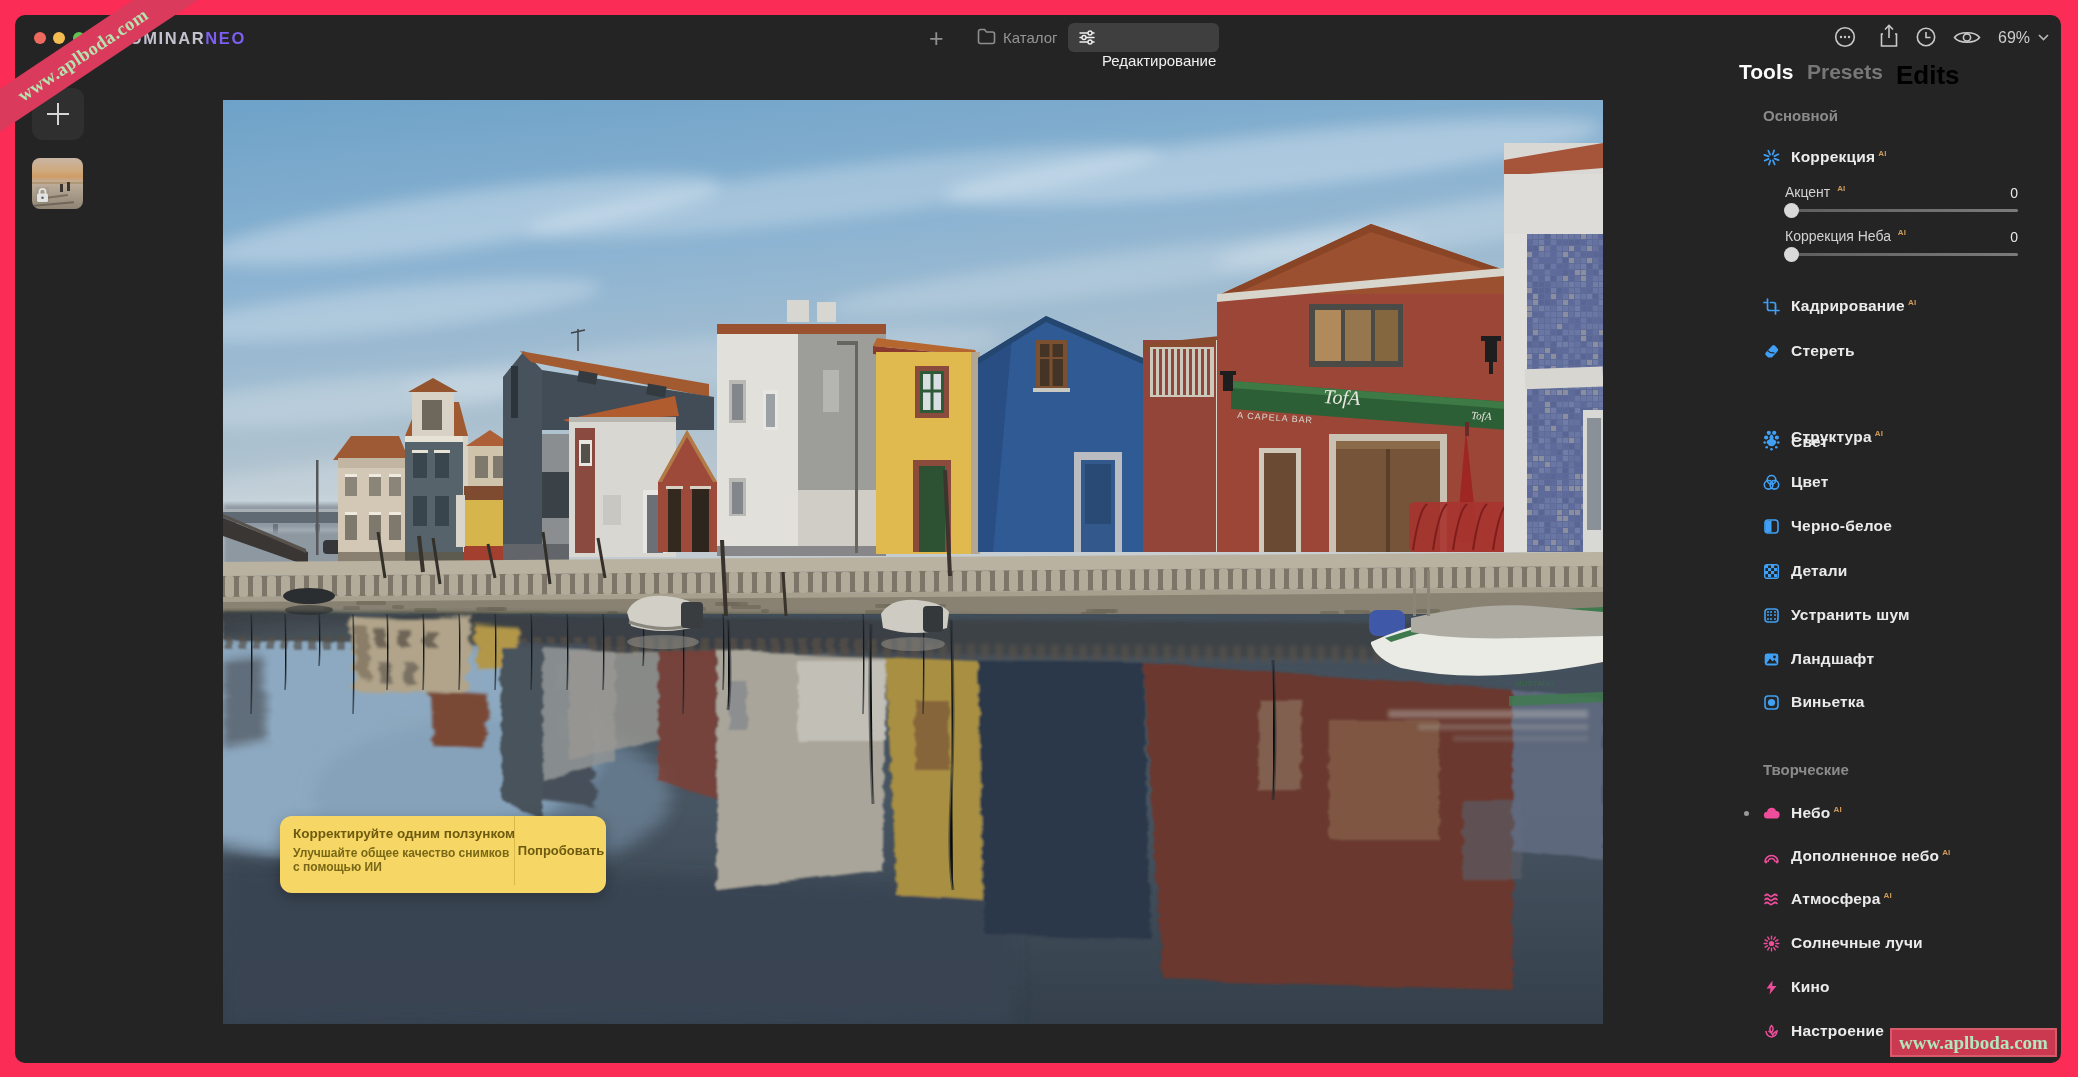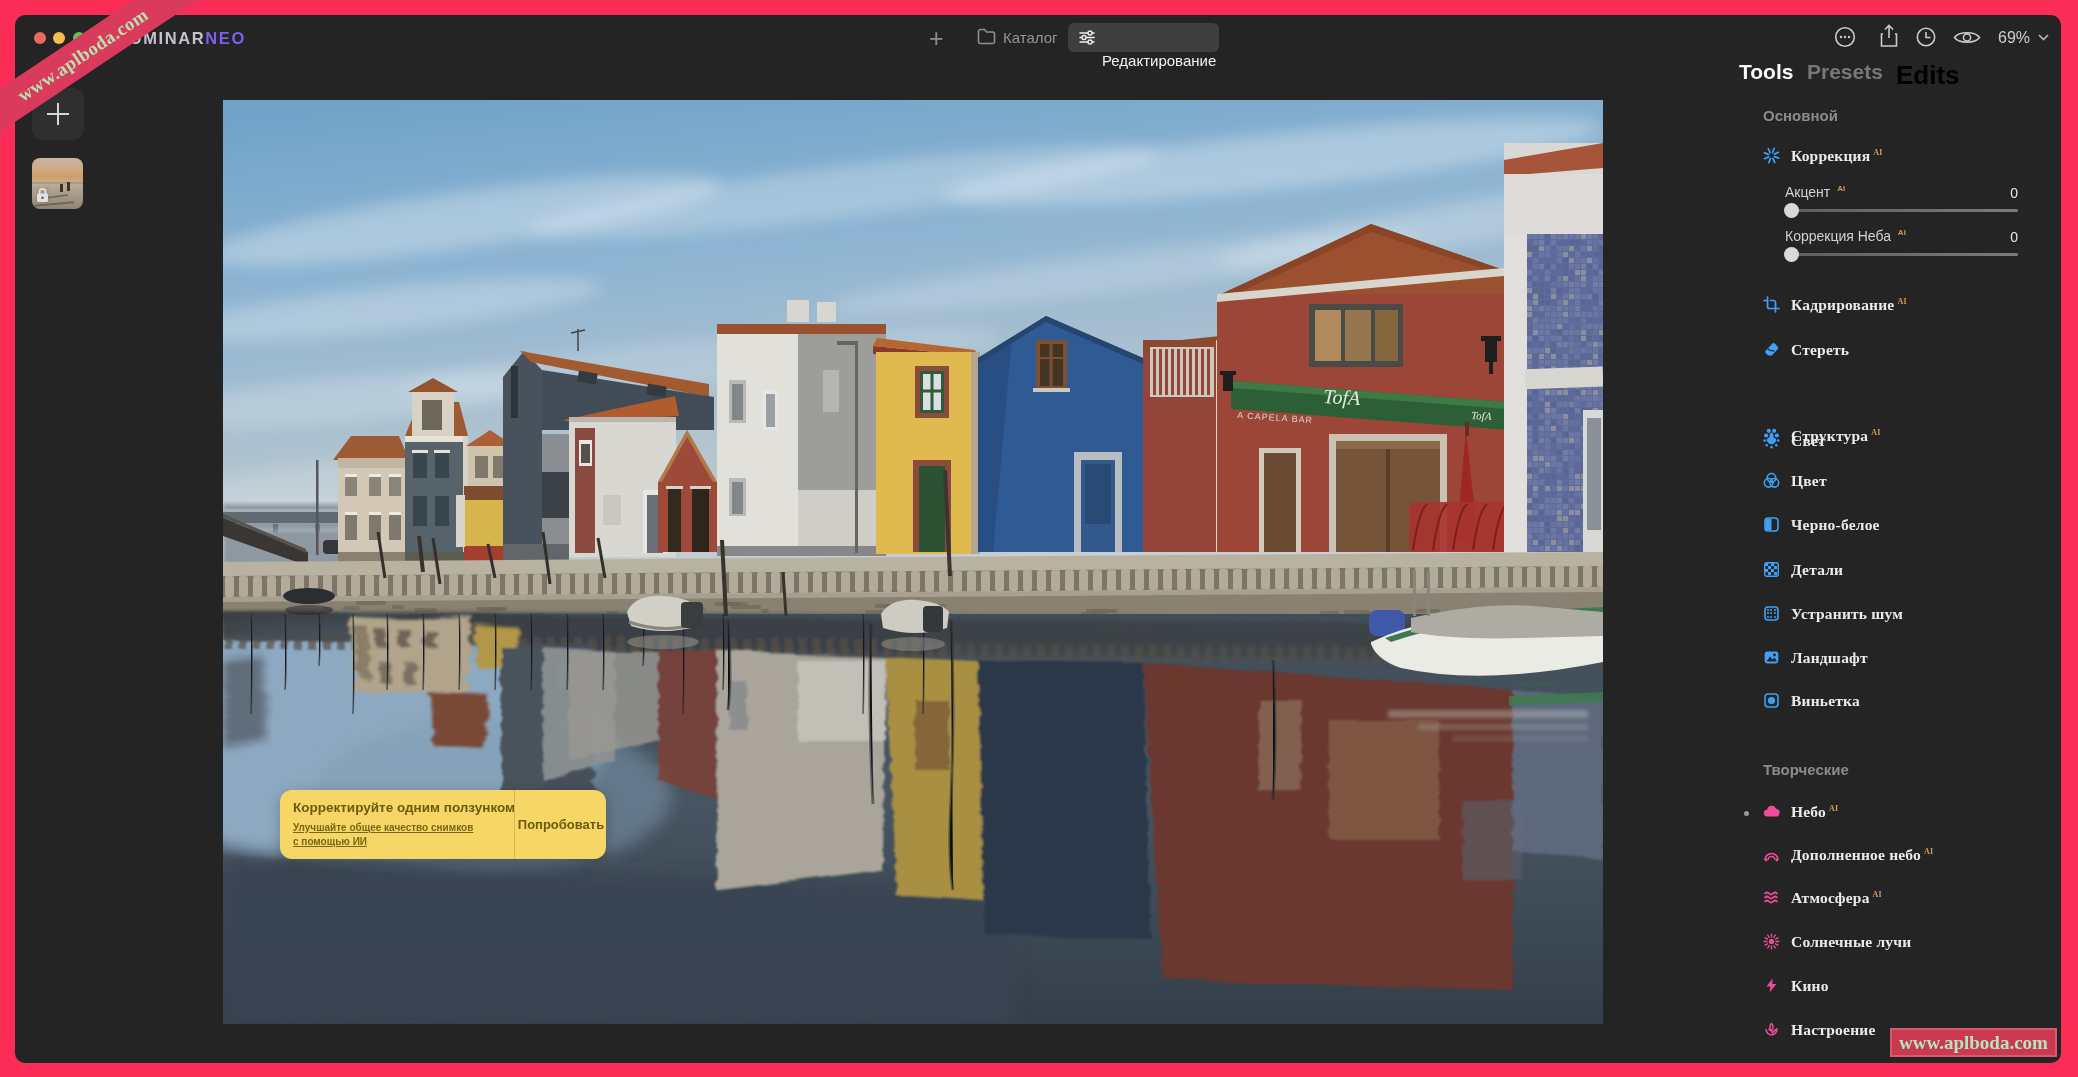--- a/index.html
+++ b/index.html
@@ -4,21 +4,21 @@
 <style>
   * { margin:0; padding:0; box-sizing:border-box; }
   html,body { width:2078px; height:1077px; overflow:hidden; }
   body { background:#fb2c55; font-family:"Liberation Sans", sans-serif; position:relative; }
   #win { position:absolute; left:15px; top:15px; width:2046px; height:1048px; background:#242424; border-radius:10px; }
   .tl { position:absolute; width:12px; height:12px; border-radius:50%; top:32px; }
   .abs { position:absolute; }
   .icn { position:absolute; }
   
   .sechdr { position:absolute; left:1763px; color:#8b8b8b; font-size:15px; font-weight:700; }
-  .item { position:absolute; left:1763px; height:20px; display:flex; align-items:flex-start;font-family:Liberation Serif, serif; }
+  .item { position:absolute; left:1763px; height:20px; display:flex; align-items:center; }
   .item svg { width:17px; height:17px; flex:0 0 17px; }
   .item .lbl { color:#ebebeb; font-size:15.5px; font-weight:600; margin-left:11px; white-space:nowrap; letter-spacing:0.2px;}
   .ai { color:#cf9a5b; font-size:8px; font-weight:700; margin-left:3px; position:relative; top:-6px;}
   .sld-lbl { position:absolute; left:1785px; color:#d2d2d2; font-size:14px; }
   .sld-val { position:absolute; width:40px; text-align:right; color:#e8e8e8; font-size:14px; }
   .track { position:absolute; left:1787px; width:231px; height:3px; background:linear-gradient(90deg,#5e5e5e,#7b7b7b); border-radius:2px; }
   .knob { position:absolute; width:15px; height:15px; background:#d9d9d9; border-radius:50%; }
 </style>
 </head>
 <body>
@@ -1453,23 +1453,23 @@
 <g filter="url(#b2)">
         <rect x="1165" y="610" width="200" height="8" fill="#bcbcb7" fill-opacity="0.45"></rect>
         <rect x="1195" y="624" width="170" height="6" fill="#aeaeaa" fill-opacity="0.35"></rect>
         <rect x="1230" y="636" width="135" height="5" fill="#9a9b98" fill-opacity="0.3"></rect>
       </g>
 <rect x="1190" y="470" width="3" height="46" fill="#8a8578"></rect>
       <rect x="1204" y="470" width="3" height="46" fill="#8a8578"></rect>
 </svg>
   </div>
 
-<div class="abs" style="left:280px; top:790px; width:326px; height:69px; background:#f6d765; border-radius:12px; box-shadow:0 4px 14px rgba(0,0,0,0.25);">
+<div class="abs" style="left:280px; top:816px; width:326px; height:77px; background:#f6d765; border-radius:12px; box-shadow:0 4px 14px rgba(0,0,0,0.25);">
   <div style="position:absolute; left:13px; top:10px; font-size:13.5px; font-weight:700; color:#6d5a10;">Корректируйте одним ползунком</div>
-  <div style="position:absolute; left:13px; top:31px; font-size:10px; font-weight:600; color:#786716; line-height:13.5px;text-decoration:underline;">Улучшайте общее качество снимков<br>с помощью ИИ</div>
+  <div style="position:absolute; left:13px; top:31px; font-size:12px; font-weight:600; color:#786716; line-height:13.5px;">Улучшайте общее качество снимков<br>с помощью ИИ</div>
   <div style="position:absolute; left:234px; top:0; width:1px; height:69px; background:#d8b94a;"></div>
   <div style="position:absolute; left:236px; top:0; width:90px; height:69px; display:flex; align-items:center; justify-content:center; font-size:13px; font-weight:700; color:#6d5a10;">Попробовать</div>
 </div>
 
 <div class="sechdr" style="top:107px;">Основной</div>
 <div class="sechdr" style="top:761px;">Творческие</div>
 <div class="item" style="top:147px;">
     <svg viewBox="0 0 17 17">
       <g stroke="#3fa0f5" stroke-width="1.7" stroke-linecap="round">
         <line x1="11.5" y1="9.6" x2="15.6" y2="11.1"></line>

